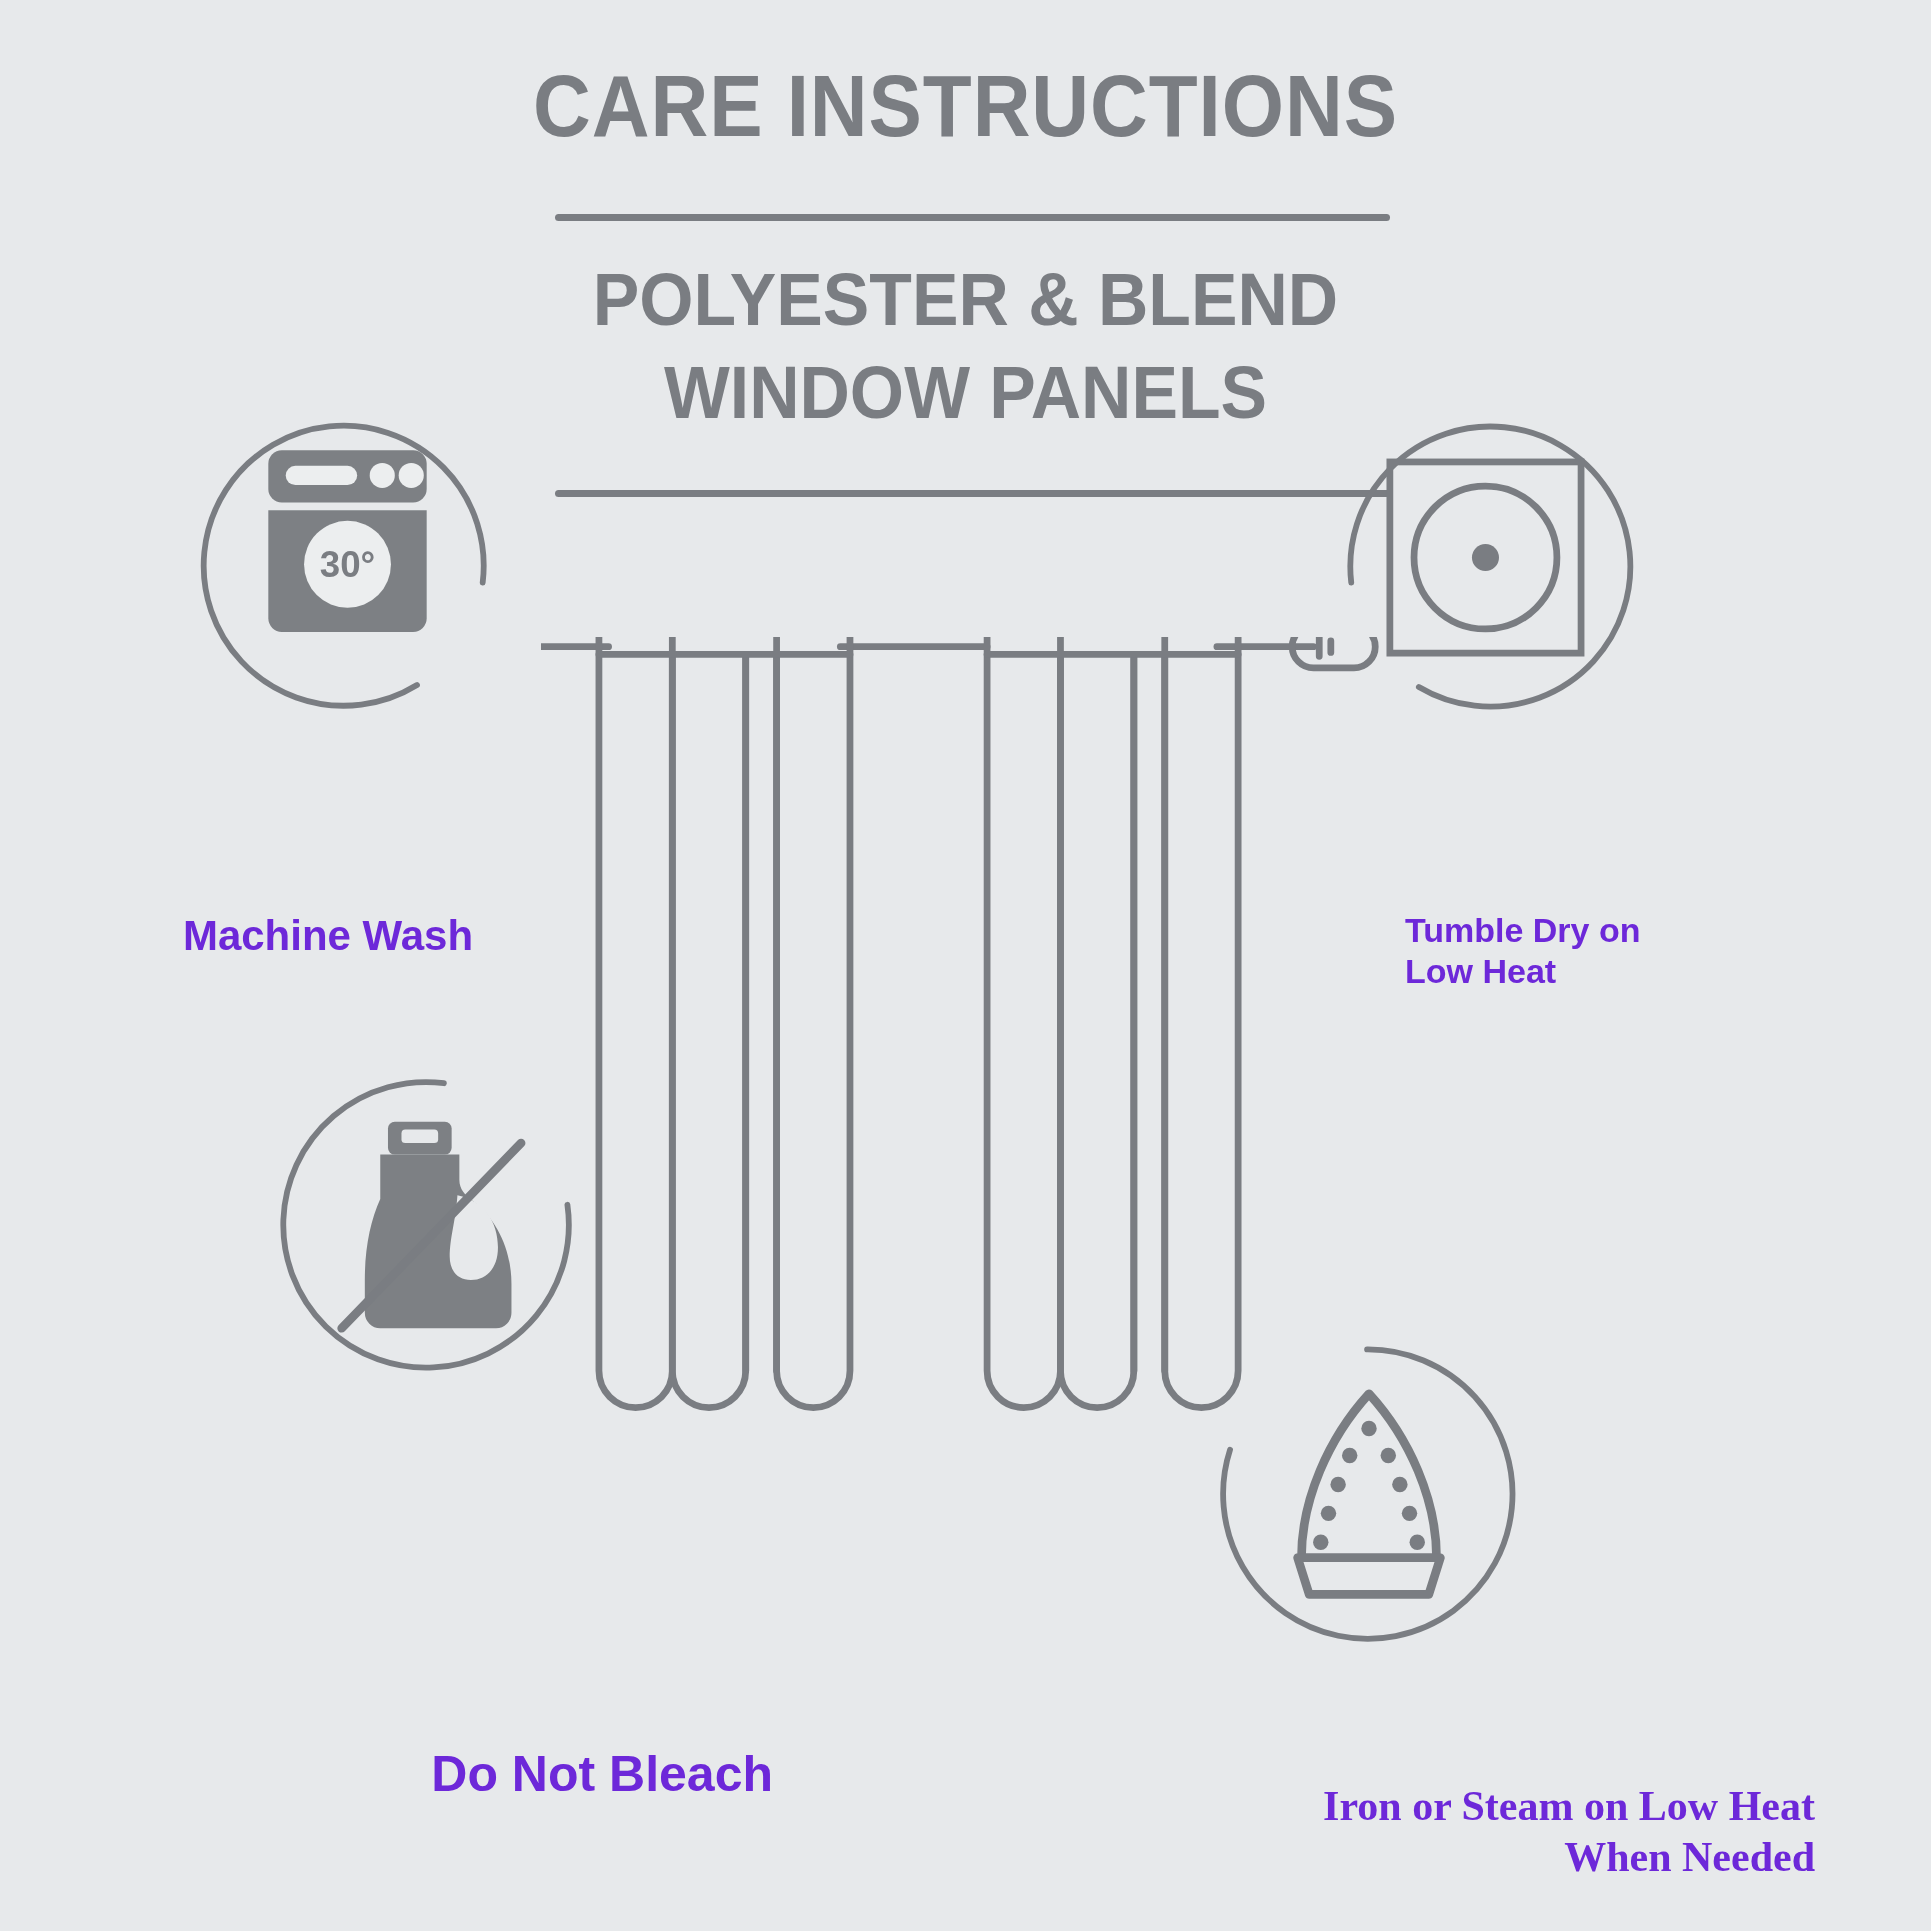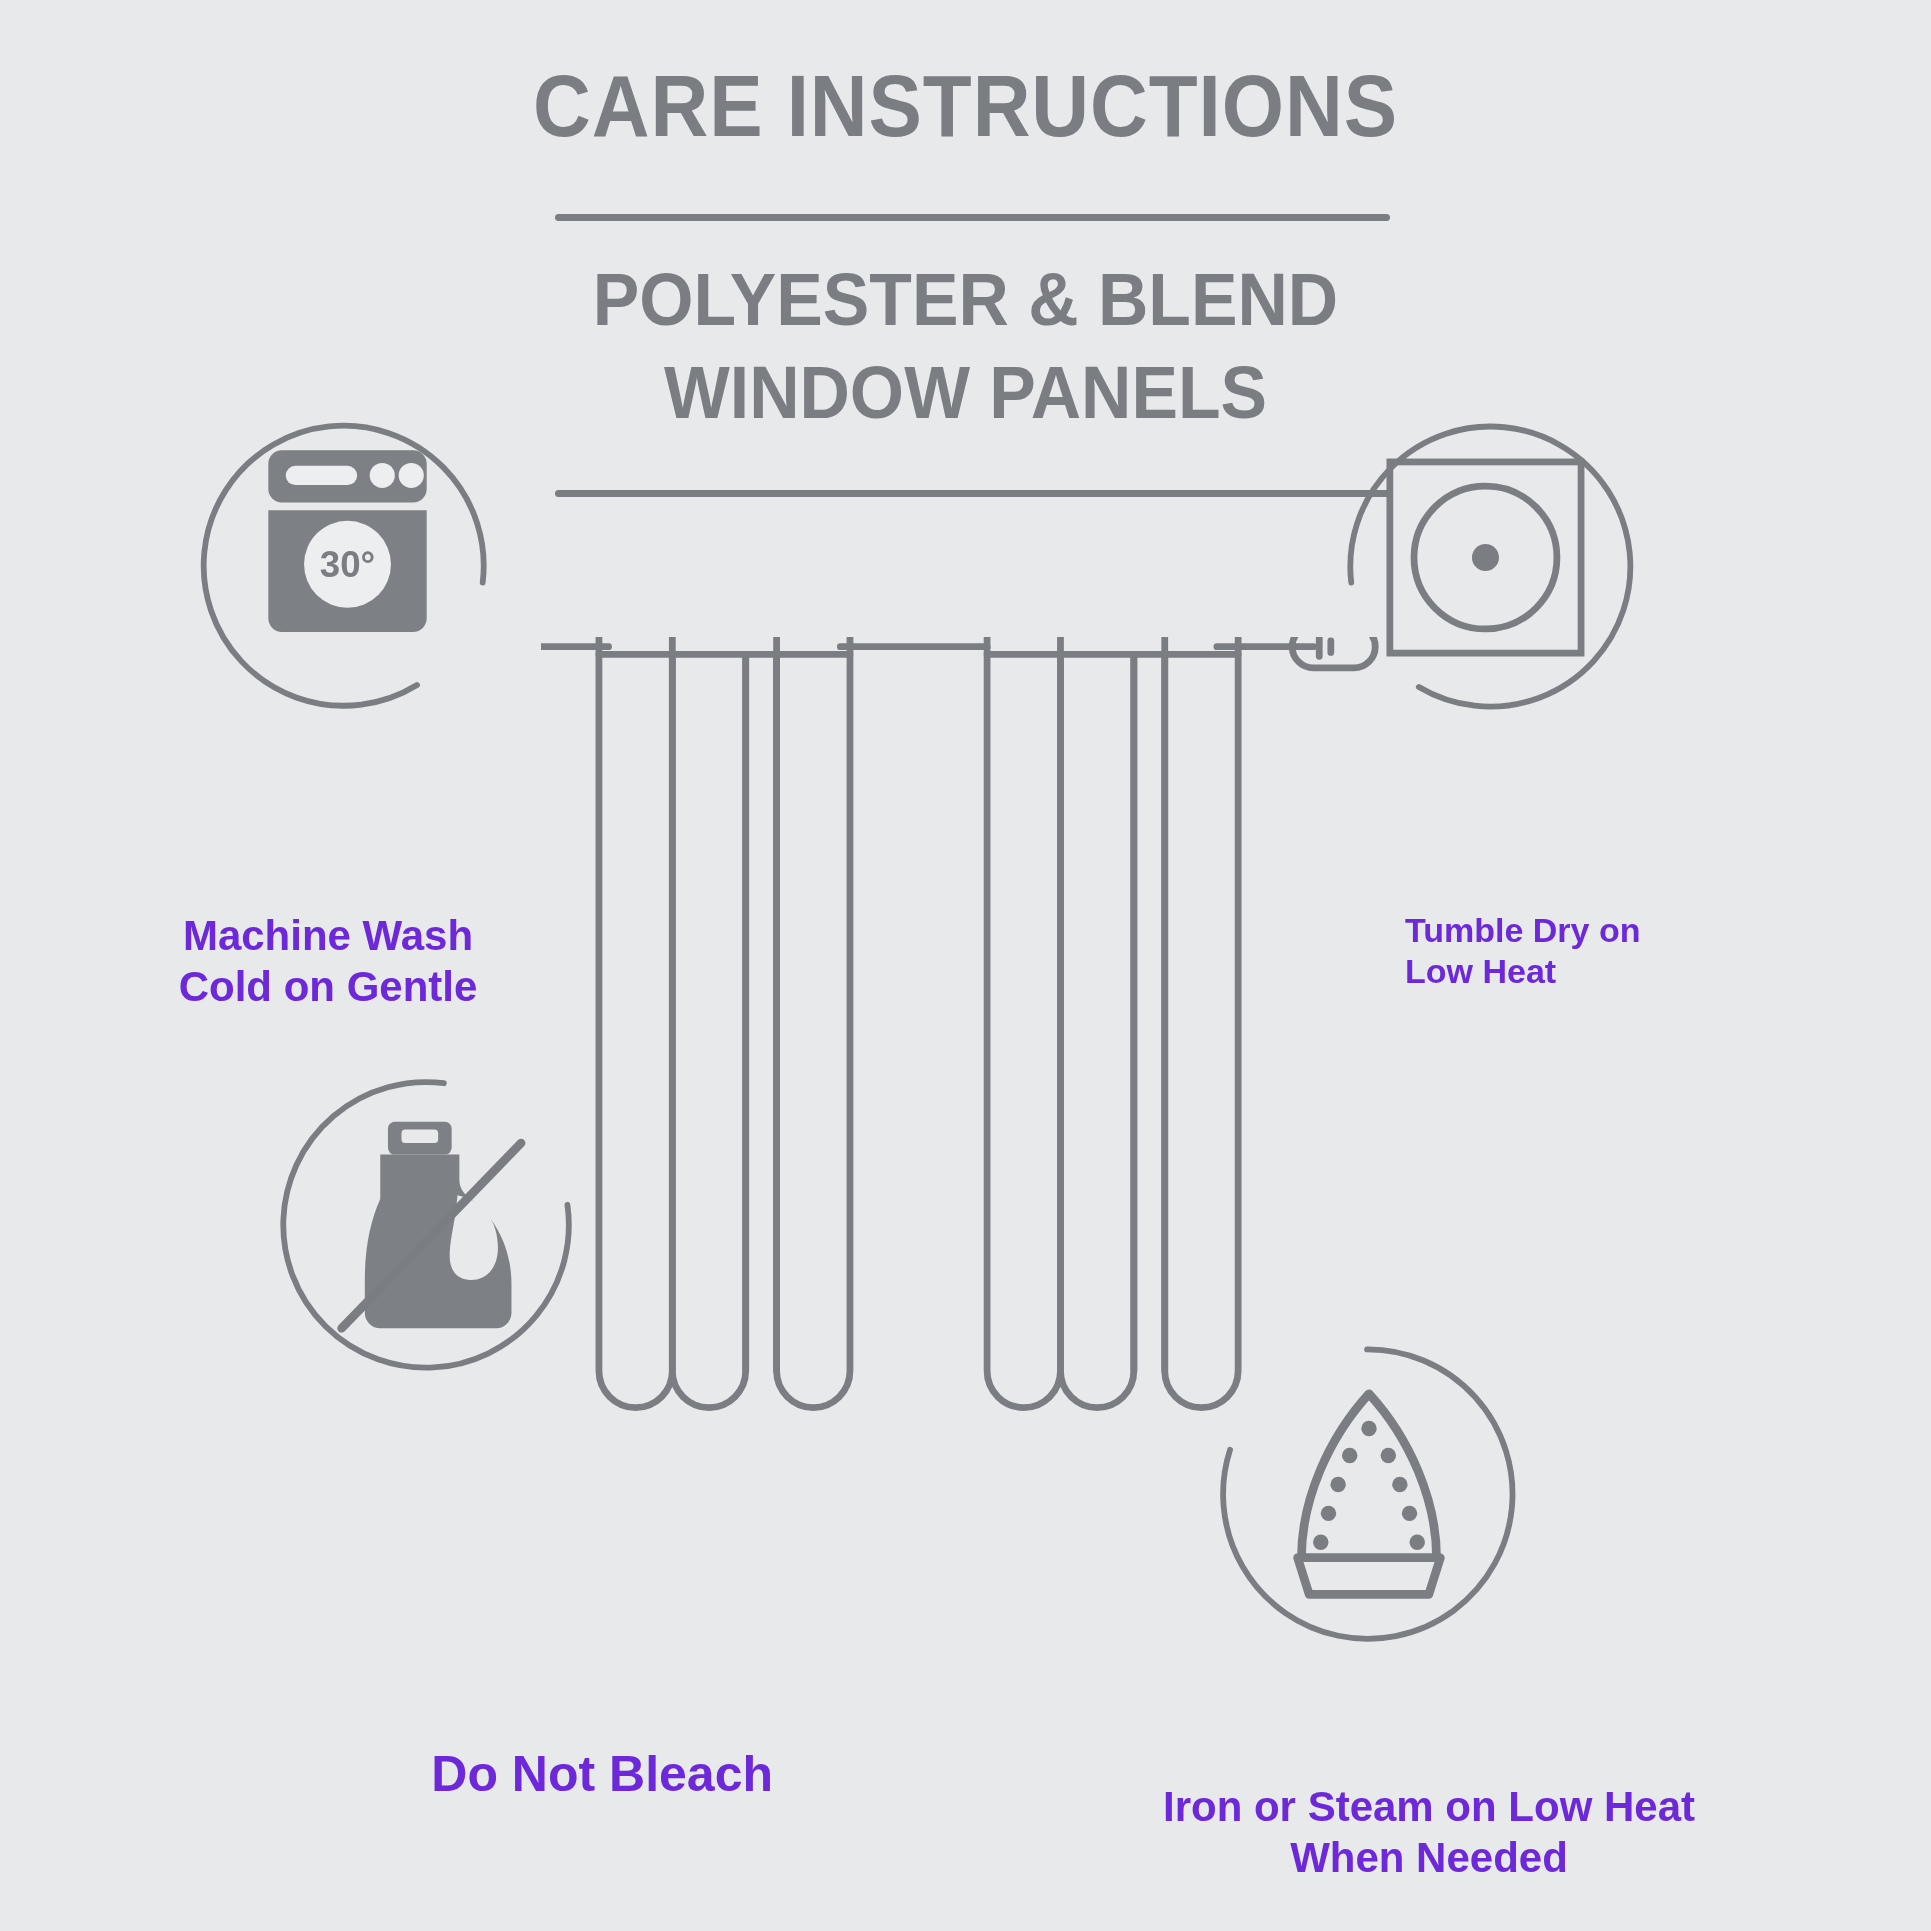--- a/index.html
+++ b/index.html
@@ -58,23 +58,23 @@
   }
   .cap-dry{
     left:1405px;top:910px;width:502px;text-align:left;
     font-size:34px;
   }
   .cap-bleach{
     left:174px;top:1744px;width:599px;text-align:right;
     font-size:50px;
   }
   .cap-iron{
-    left:1043px;top:1781px;width:772px;text-align:center;
+    left:1043px;top:1781px;width:772px;text-align:right;
     font-size:42px;
-    font-family:Liberation Sans, sans-serif;
+    font-family:Liberation Serif, serif;
   }
 
   
   .curtain{position:absolute;left:541px;top:637px;}
 </style>
 </head>
 <body>
 
 <div class="page">
 
@@ -190,21 +190,20 @@
         <circle cx="128" cy="188" r="8"></circle>
         <circle cx="212" cy="188" r="8"></circle>
         <circle cx="120" cy="218" r="8"></circle>
         <circle cx="220" cy="218" r="8"></circle>
       </g>
     </svg>
   </div>
 
   <div class="caption cap-wash">
     <div>Machine Wash</div>
-    <div>Cold on Gentle</div>
   </div>
 
   <div class="caption cap-dry">
     <div>Tumble Dry on</div>
     <div>Low Heat</div>
   </div>
 
   <div class="caption cap-bleach">
     <div>Do Not Bleach</div>
   </div>

